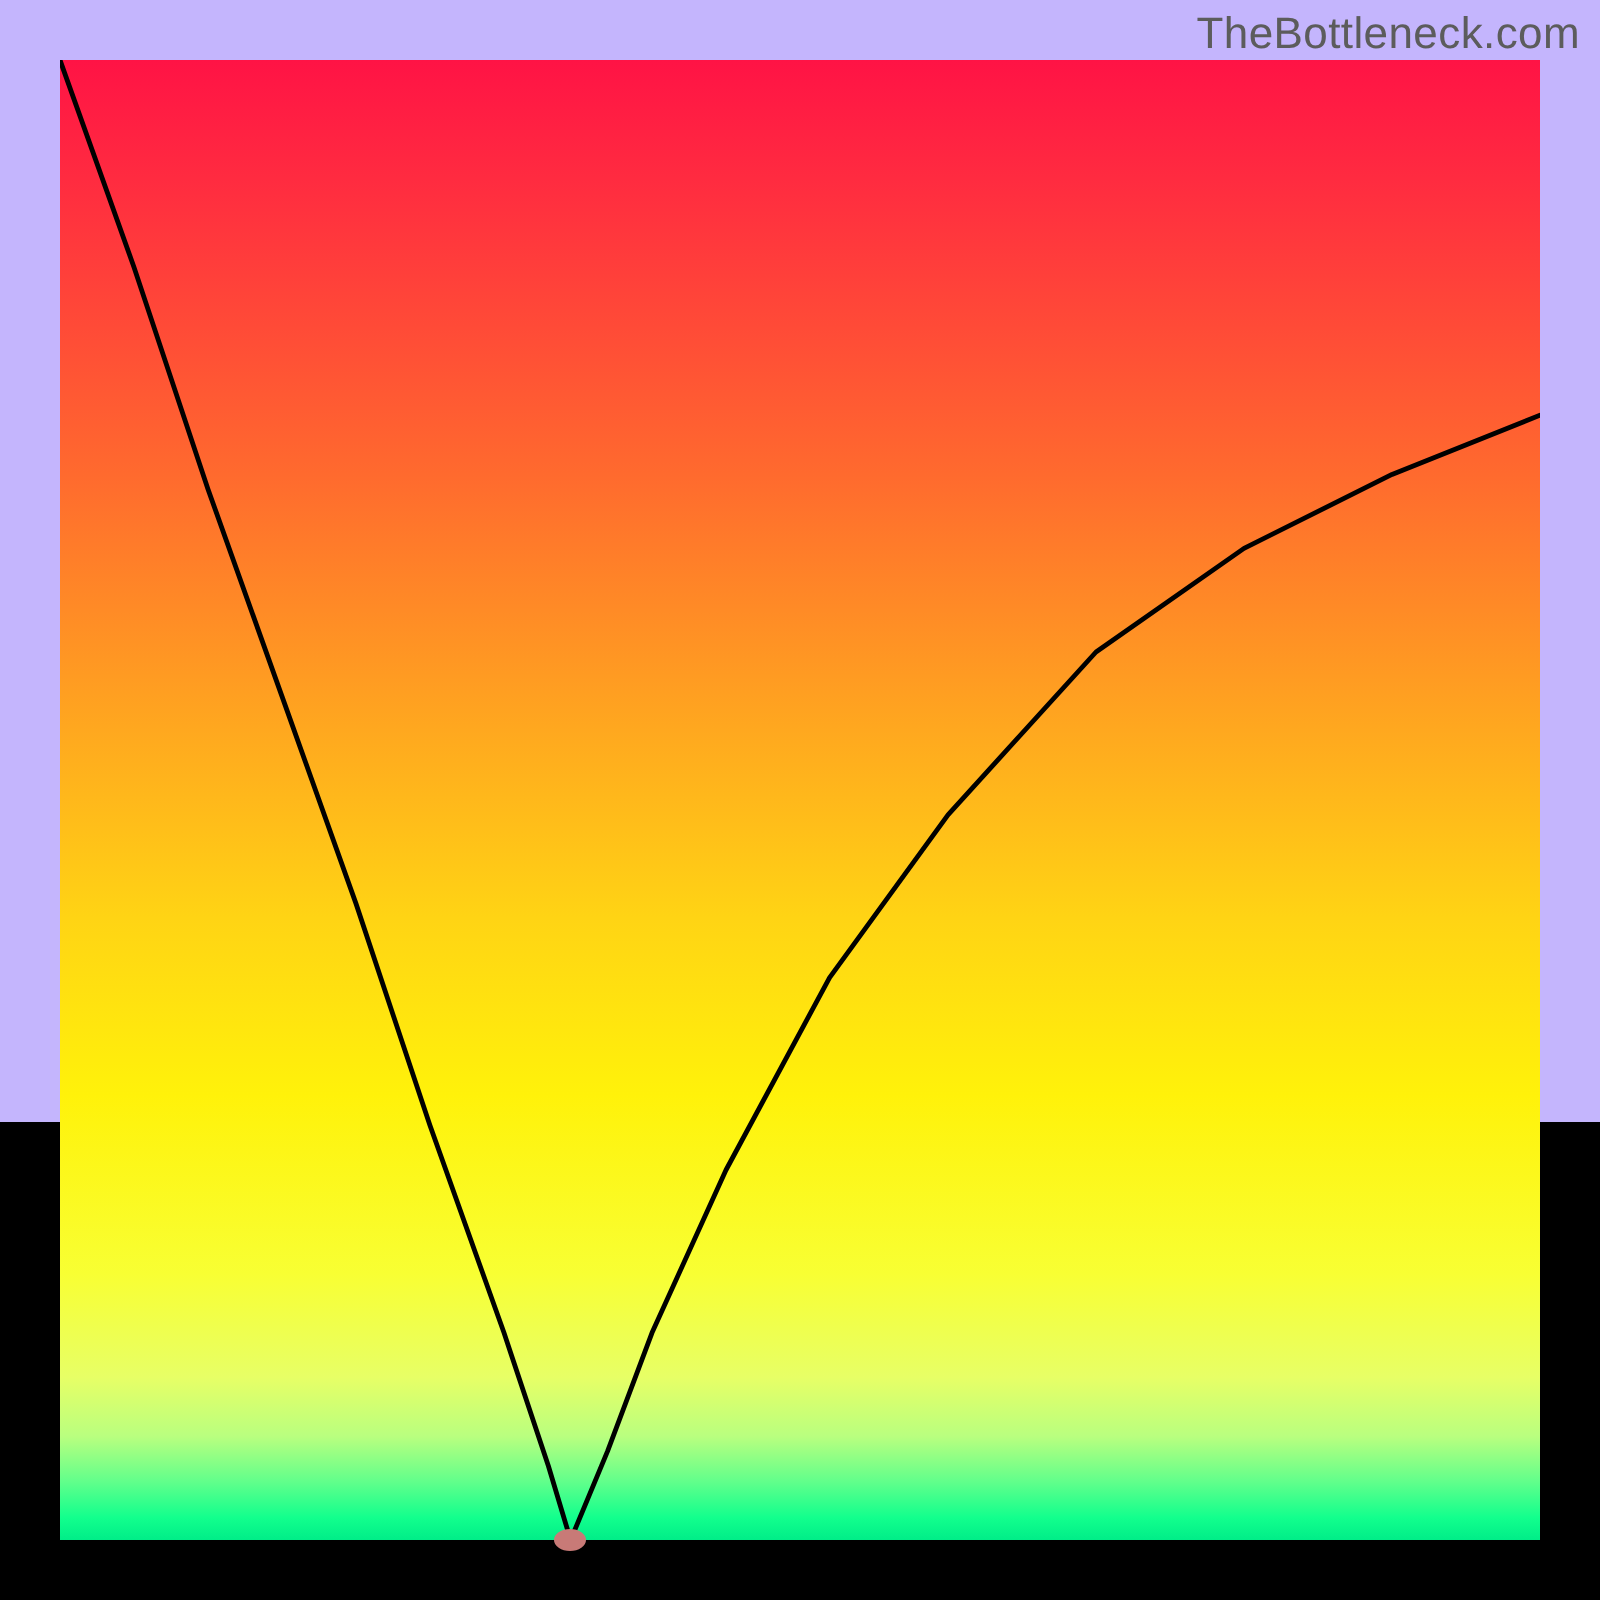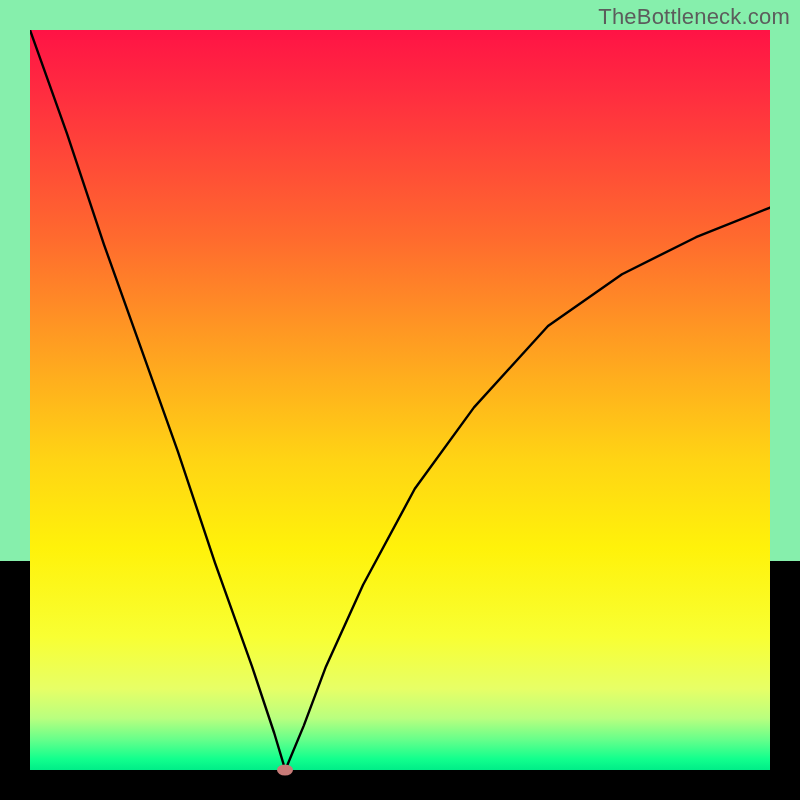--- a/index.html
+++ b/index.html
@@ -8,21 +8,21 @@
     width: 800px;
     height: 800px;
     overflow: hidden;
     font-family: Arial, Helvetica, sans-serif;
     background: #000;
   }
   .outer {
     position: relative;
     width: 800px;
     height: 561px;
-    background: #86efac;
+    background: #c4b5fd;
   }
   .watermark {
     position: absolute;
     top: 4px;
     right: 10px;
     color: #5c5c5c;
     font-size: 22px;
     font-weight: 500;
     letter-spacing: 0.2px;
     z-index: 5;

